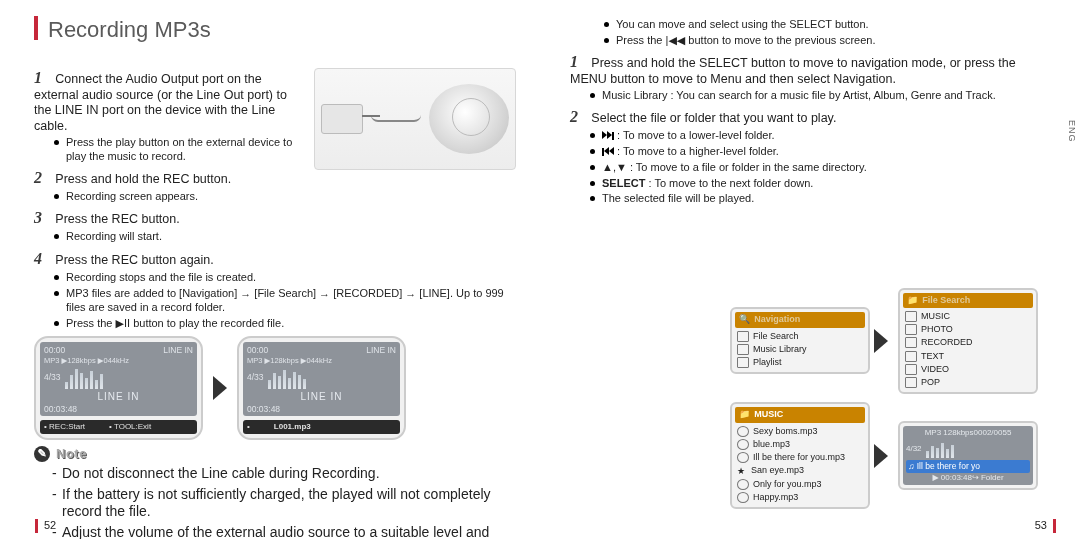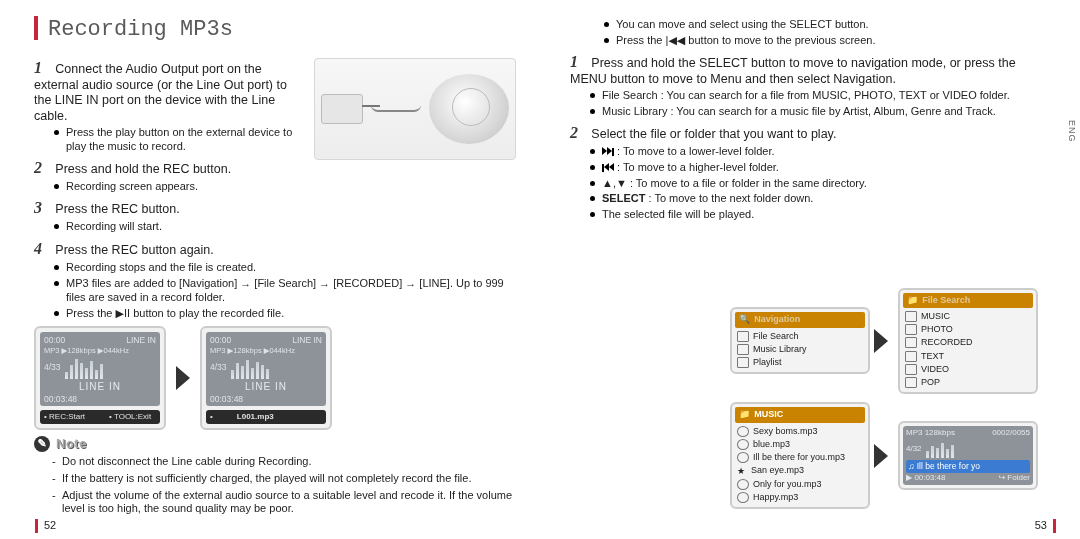--- a/index.html
+++ b/index.html
@@ -22,22 +22,21 @@
   .half {
     width: 540px;
     padding: 16px 24px 10px 34px;
     box-sizing: border-box;
     position: relative;
   }
   .half.right { padding-left: 30px; padding-right: 40px; }
   .title-bar {
     display: flex;
     align-items: flex-start;
-    margin-bottom: 10px;
-    font-family: Liberation Mono, monospace;
+    margin-bottom: 20px;
   }
   .title-mark {
     width: 4px;
     height: 24px;
     background: #c6273a;
     margin-right: 10px;
   }
   .title-text {
     font-size: 22px;
     color: #5a5a5a;
@@ -105,21 +104,21 @@
     color: #aaa;
     text-shadow: 1px 1px 0 #555;
     letter-spacing: 0.5px;
   }
   .note-list {
     margin: 2px 0 0 18px;
     padding: 0;
     list-style: none;
   }
   .note-list li {
-    font-size: 11px;
+    font-size: 14px;
     position: relative;
     padding-left: 10px;
     margin: 3px 0;
   }
   .note-list li::before {
     content: "-";
     position: absolute;
     left: 0;
     top: 0;
   }
@@ -174,23 +173,23 @@
     border-bottom: 2px solid #888;
     border-radius: 0 0 30px 30px;
   }
   .screens-row {
     display: flex;
     align-items: center;
     gap: 10px;
     margin-top: 6px;
   }
   .screen {
-    width: 132px;
+    width: 169px;
     border: 2px solid #ccc;
-    border-radius: 6px;
+    border-radius: 14px;
     background: #f1f1f1;
     box-sizing: border-box;
     padding: 4px;
   }
   .screen-inner {
     background: #8e939a;
     border-radius: 3px;
     padding: 3px 4px 2px 4px;
     color: #dfe3e8;
     font-size: 8.5px;
@@ -283,21 +282,21 @@
   }
   .nav-list li .nico.round { border-radius:50%; }
   .nav-list li .nico.star { border:none; }
   .mini-play {
     background:#8e939a;
     border-radius:3px;
     padding:2px 3px;
     color:#e4e8ec;
     font-size:8px;
   }
-  .mini-play .row { display:flex; justify-content:space-between; }
+  .mini-play .row { display:flex; justify-content:center; }
   .side-tab {
     position:absolute;
     right:3px; top:120px;
     writing-mode: vertical-rl;
     font-size:9px;
     color:#666;
     letter-spacing:1px;
   }
   .icon-inline {
     display:inline-block;
@@ -458,21 +457,20 @@
     <ul class="bullets" style="margin-left:34px;">
       <li>You can move and select using the SELECT button.</li>
       <li>Press the  |◀◀  button to move to the previous screen.</li>
     </ul>
 
     <div class="step">
       <span class="stepnum">1</span>
       <span class="step-text">Press and hold the SELECT button to move to navigation mode, or press the MENU button to move to Menu and then select Navigation.</span>
     </div>
     <ul class="bullets">
-      <li>File Search : You can search for a file from MUSIC, PHOTO, TEXT or VIDEO folder.</li>
       <li>Music Library : You can search for a music file by Artist, Album, Genre and Track.</li>
     </ul>
 
     <div class="step">
       <span class="stepnum">2</span>
       <span class="step-text">Select the file or folder that you want to play.</span>
     </div>
     <ul class="bullets">
       <li><span class="icon-inline"><span class="kbtn-next"></span><span class="kbtn-next"></span><span class="kbar"></span></span> <span>: To move to a lower-level folder.</span></li>
       <li><span class="icon-inline"><span class="kbar"></span><span class="kbtn-prev"></span><span class="kbtn-prev"></span></span> <span>: To move to a higher-level folder.</span></li>

